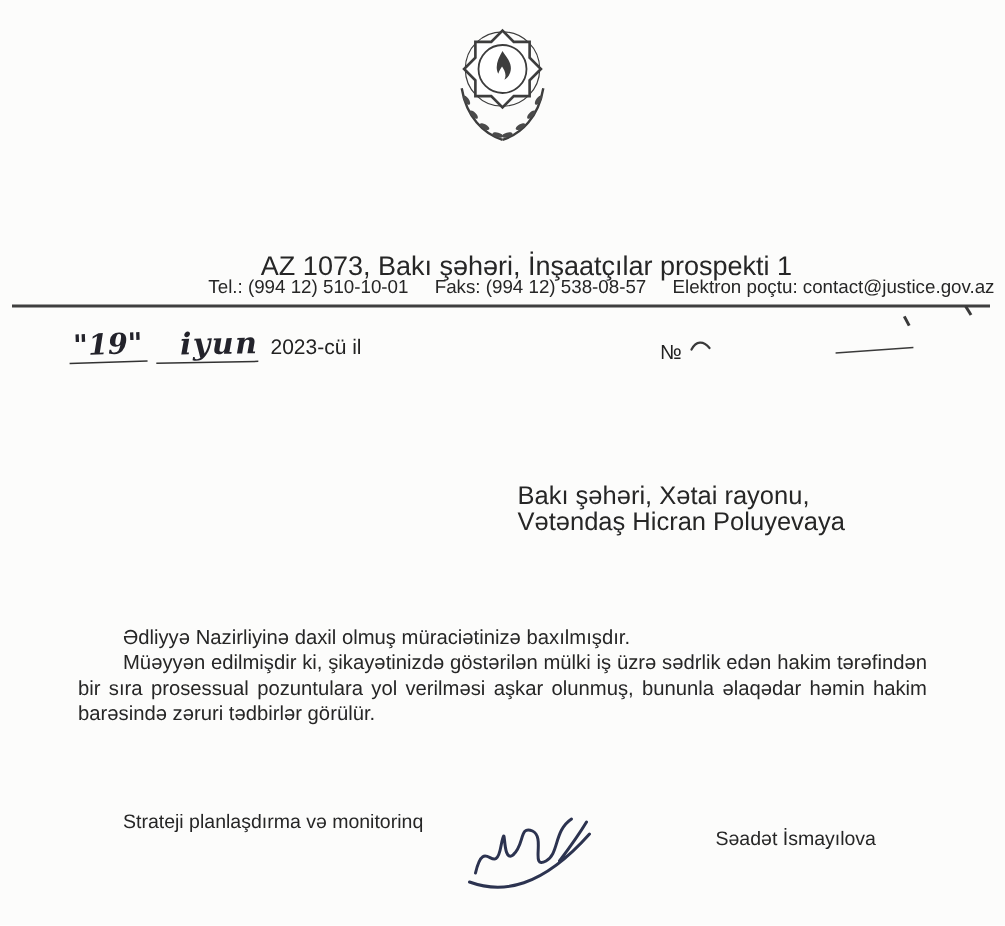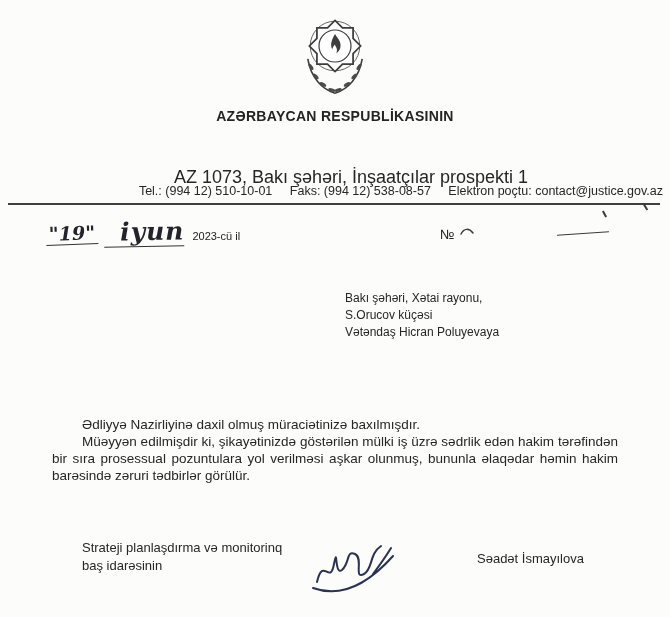--- a/index.html
+++ b/index.html
@@ -20,34 +20,34 @@
   .rule { position:absolute; top:203px; left:8px; width:652px; height:0; border-top:2px solid #3f3f3f; }
 
   .dateline { position:absolute; left:46px; top:217px; white-space:nowrap; }
   .hand {
     font-family:"DejaVu Serif", serif; font-style:italic; color:#23232b;
   }
   .blank { display:inline-block; border-bottom:1.5px solid #333; text-align:center; vertical-align:baseline; }
   .blank.day   { min-width:52px; transform:rotate(-2deg); }
   .blank.month { min-width:64px; margin-left:6px; transform:rotate(-1deg); }
   .day-text   { font-size:19px; font-weight:bold; }
-  .month-text { font-size:25px; font-weight:bold; letter-spacing:1px;margin-left:16px; }
-  .year { font-size:11px; margin-left:8px; color:#222; }
+  .month-text { font-size:20px; font-weight:bold; letter-spacing:1px;margin-left:16px; }
+  .year { font-size:14px; margin-left:8px; color:#222; }
 
   .no-label { position:absolute; left:440px; top:227px; font-size:13.5px; color:#222; }
   .pen-curve { position:absolute; left:459px; top:224px; width:16px; height:12px; }
   .pen-dash {
     position:absolute; left:557px; top:233px; width:52px; height:0;
     border-top:1.5px solid #3a3a3a; transform:rotate(-4deg);
   }
   .pen-tick { position:absolute; width:7px; height:0; border-top:2px solid #3a3a3a; }
   .pen-tick.t1 { left:601px; top:213px; transform:rotate(62deg); }
   .pen-tick.t2 { left:642px; top:206px; transform:rotate(58deg); }
 
-  .recipient { position:absolute; left:345px; top:290px; font-size:12px; line-height:17px; }
+  .recipient { position:absolute; left:345px; top:322px; font-size:17px; line-height:17px; }
 
   .body-text { position:absolute; left:52px; top:416px; width:566px; font-size:13.5px; line-height:17px; }
   .body-text p { margin:0; text-indent:30px; }
   .body-text p.justify { text-align:justify; }
 
   .sig-title { position:absolute; left:82px; top:539px; font-size:13px; line-height:17.5px; }
   .signature { position:absolute; left:303px; top:530px; width:100px; height:72px; }
   .sig-name  { position:absolute; left:477px; top:551px; font-size:13px; }
 </style>
 </head>
@@ -72,21 +72,20 @@
         <ellipse cx="54" cy="101" rx="4.5" ry="2" transform="rotate(-15 54 101)"></ellipse>
       </g>
       <circle cx="50" cy="46" r="31" fill="none" stroke="#3d3d3d" stroke-width="1"></circle>
       <polygon points="82,46 72.6,55.4 72.6,68.6 59.4,68.6 50,78 40.6,68.6 27.4,68.6 27.4,55.4 18,46 27.4,36.6 27.4,23.4 40.6,23.4 50,14 59.4,23.4 72.6,23.4 72.6,36.6" fill="#ffffff" stroke="#3d3d3d" stroke-width="2.2"></polygon>
       <circle cx="50" cy="46" r="20" fill="#ffffff" stroke="#3d3d3d" stroke-width="1.5"></circle>
       <path d="M50,31 C46,38 43.5,44 46.5,50 C47.5,47 48.6,45.6 49.6,44 C51.5,47 53.8,50.6 51.6,55 C56.5,52 59,45.5 55,38.5 C53,35 51.3,33.3 50,31 Z" fill="#3d3d3d"></path>
     </svg>
   </div>
 
   <div class="ministry">
-    <div>AZƏRBAYCAN RESPUBLİKASININ</div>
   </div>
 
   <div class="address">AZ 1073, Bakı şəhəri, İnşaatçılar prospekti 1</div>
   <div class="contacts">
     <span>Tel.: (994 12) 510-10-01</span>
     <span>Faks: (994 12) 538-08-57</span>
     <span>Elektron poçtu: contact@justice.gov.az</span>
   </div>
   <div class="rule"></div>
 
@@ -99,32 +98,30 @@
     <svg viewBox="0 0 16 12" width="16" height="12">
         <path d="M2,8 C5,2 10,2 14,7" fill="none" stroke="#3a3a3a" stroke-width="1.5" stroke-linecap="round"></path>
       </svg>
   </div>
   <div class="pen-dash"></div>
   <div class="pen-tick t1"></div>
   <div class="pen-tick t2"></div>
 
   <div class="recipient">
     <div>Bakı şəhəri, Xətai rayonu,</div>
-    <div>S.Orucov küçəsi</div>
     <div>Vətəndaş Hicran Poluyevaya</div>
   </div>
 
   <div class="body-text">
     <p>Ədliyyə Nazirliyinə daxil olmuş müraciətinizə baxılmışdır.</p>
     <p class="justify">Müəyyən edilmişdir ki, şikayətinizdə göstərilən mülki iş üzrə sədrlik edən hakim tərəfindən bir sıra prosessual pozuntulara yol verilməsi aşkar olunmuş, bununla əlaqədar həmin hakim barəsində zəruri tədbirlər görülür.</p>
   </div>
 
   <div class="sig-title">
     <div>Strateji planlaşdırma və monitorinq</div>
-    <div>baş idarəsinin</div>
   </div>
 
   <div class="signature">
     <svg viewBox="0 0 100 72" width="100" height="72" aria-hidden="true">
       <path d="M14,52 C20,26 27,56 31,34 C35,14 31,46 39,40 C47,33 43,20 52,24 C61,28 50,50 61,44 C70,39 66,24 78,16 M10,58 C32,66 58,62 90,26 M70,44 C76,36 82,28 88,18" fill="none" stroke="#2c3350" stroke-width="2" stroke-linecap="round" stroke-linejoin="round"></path>
     </svg>
   </div>
 
   <div class="sig-name">Səadət İsmayılova</div>
 

